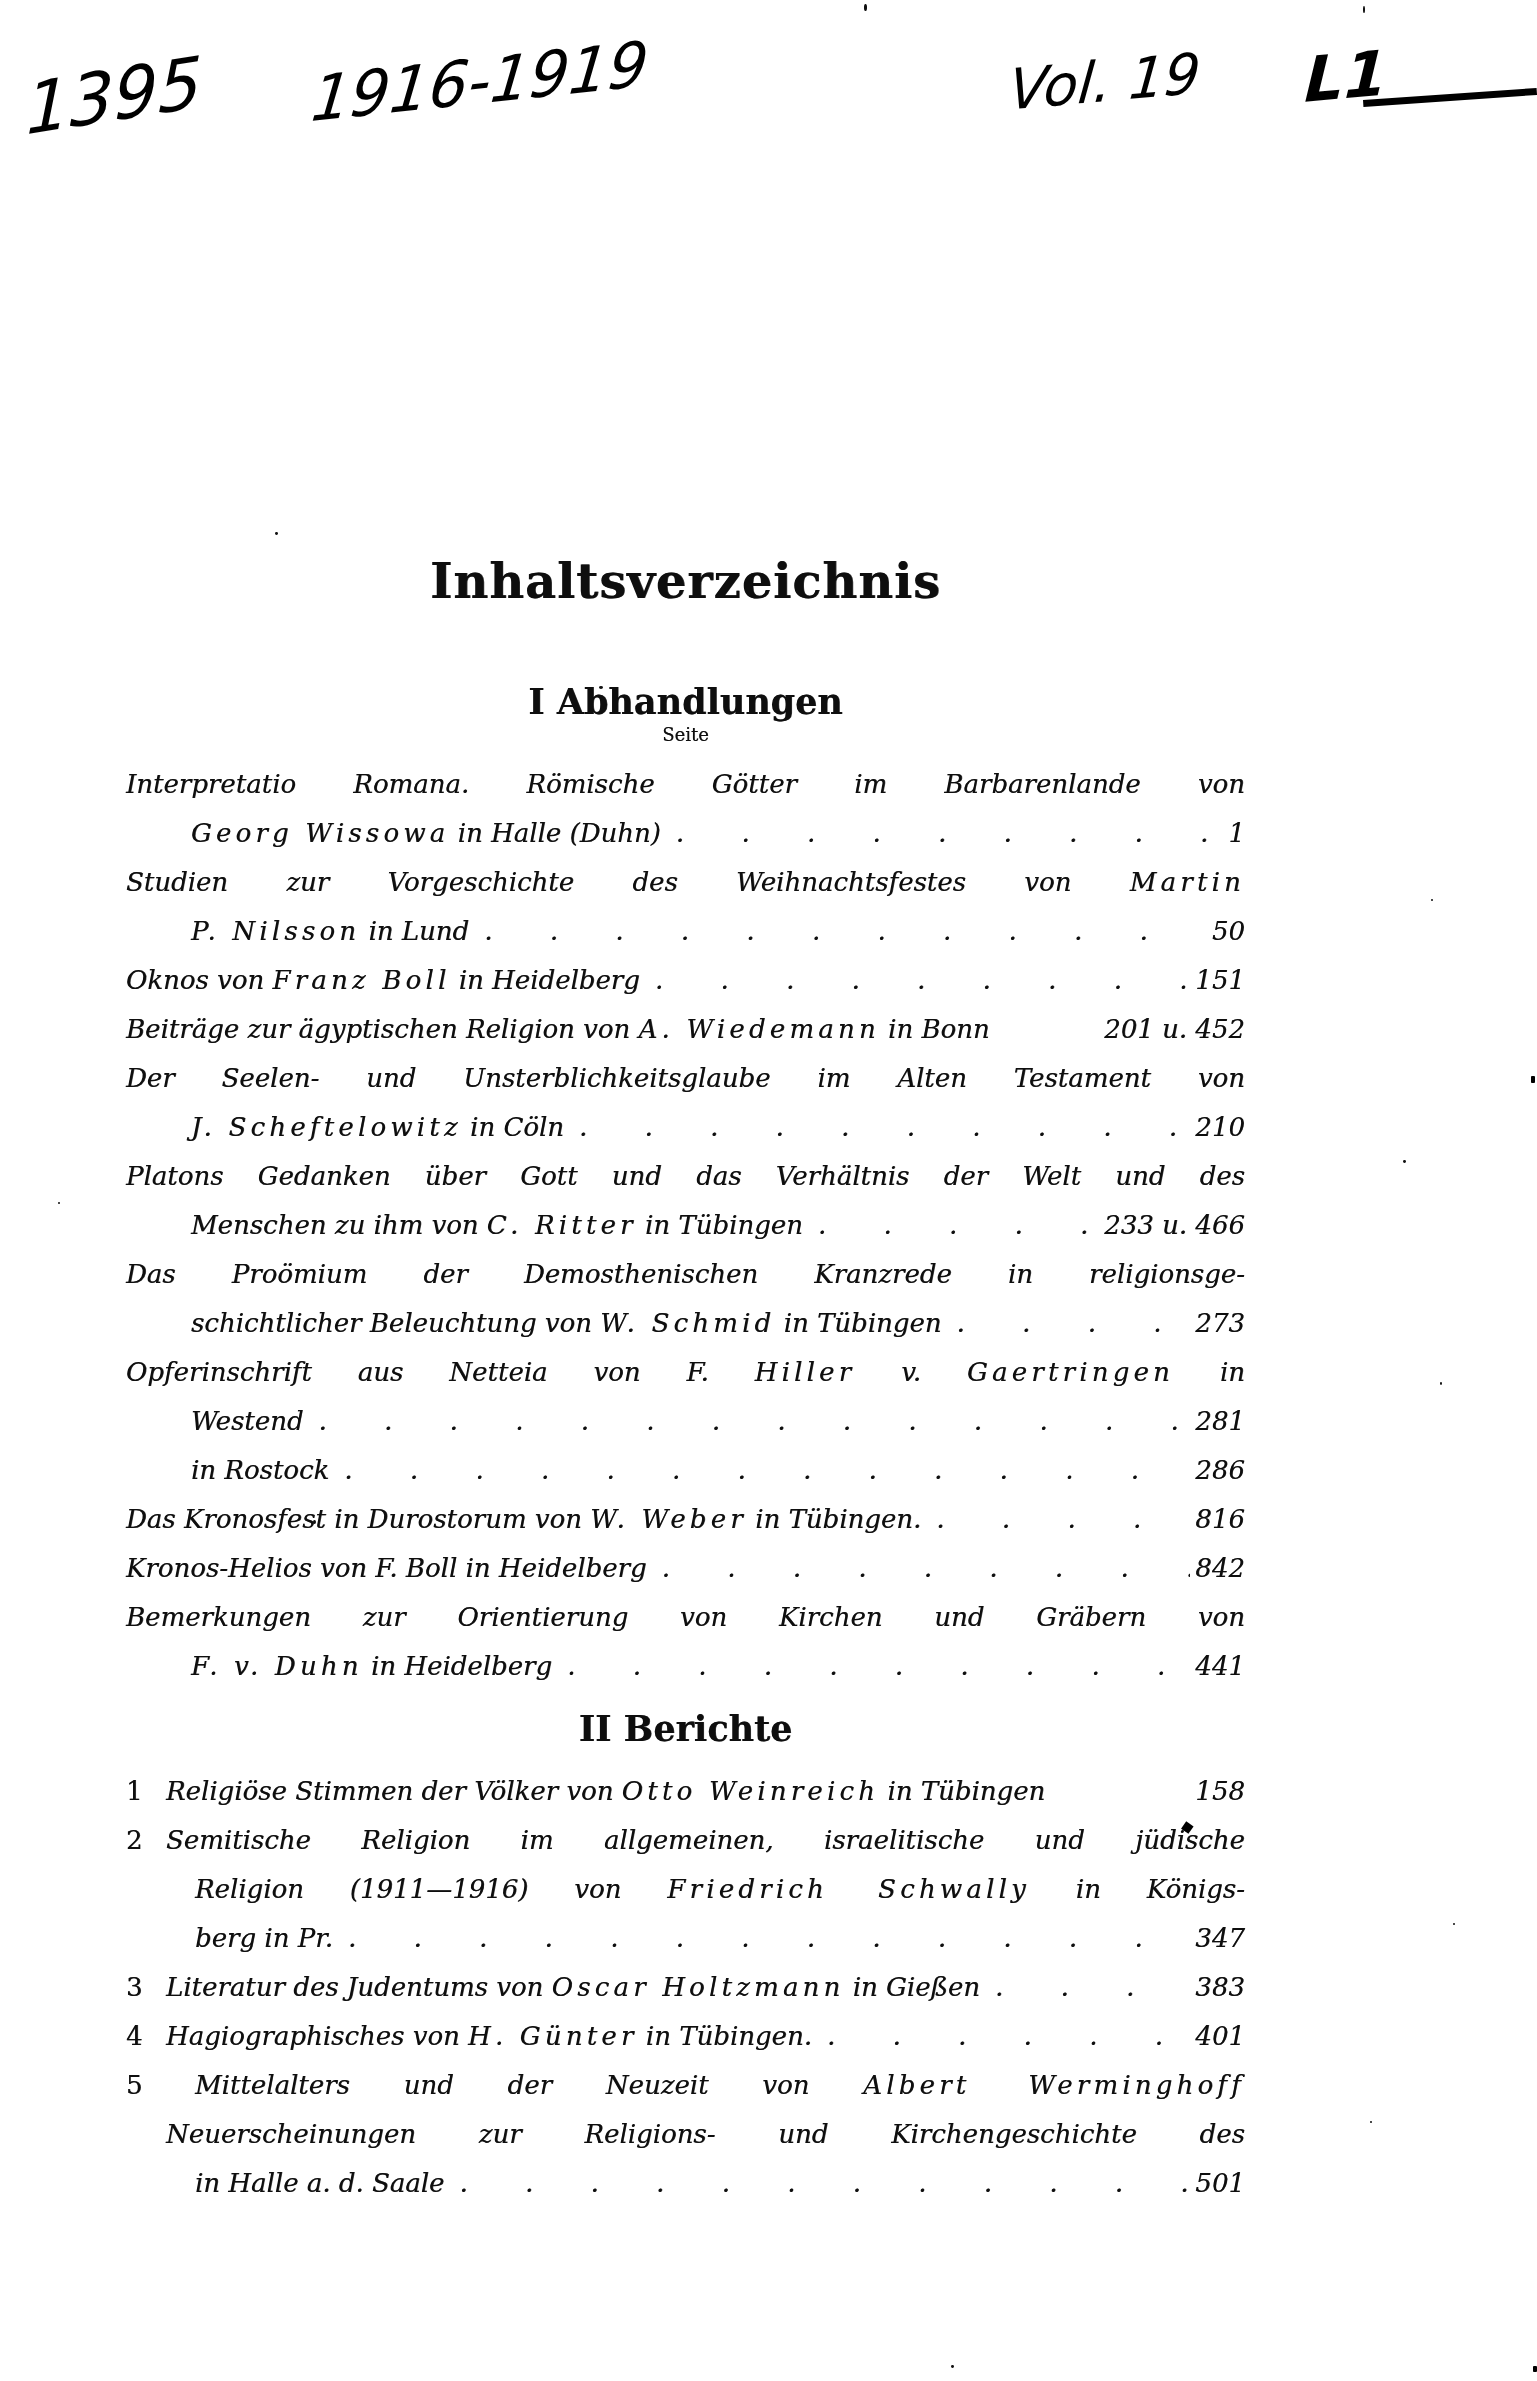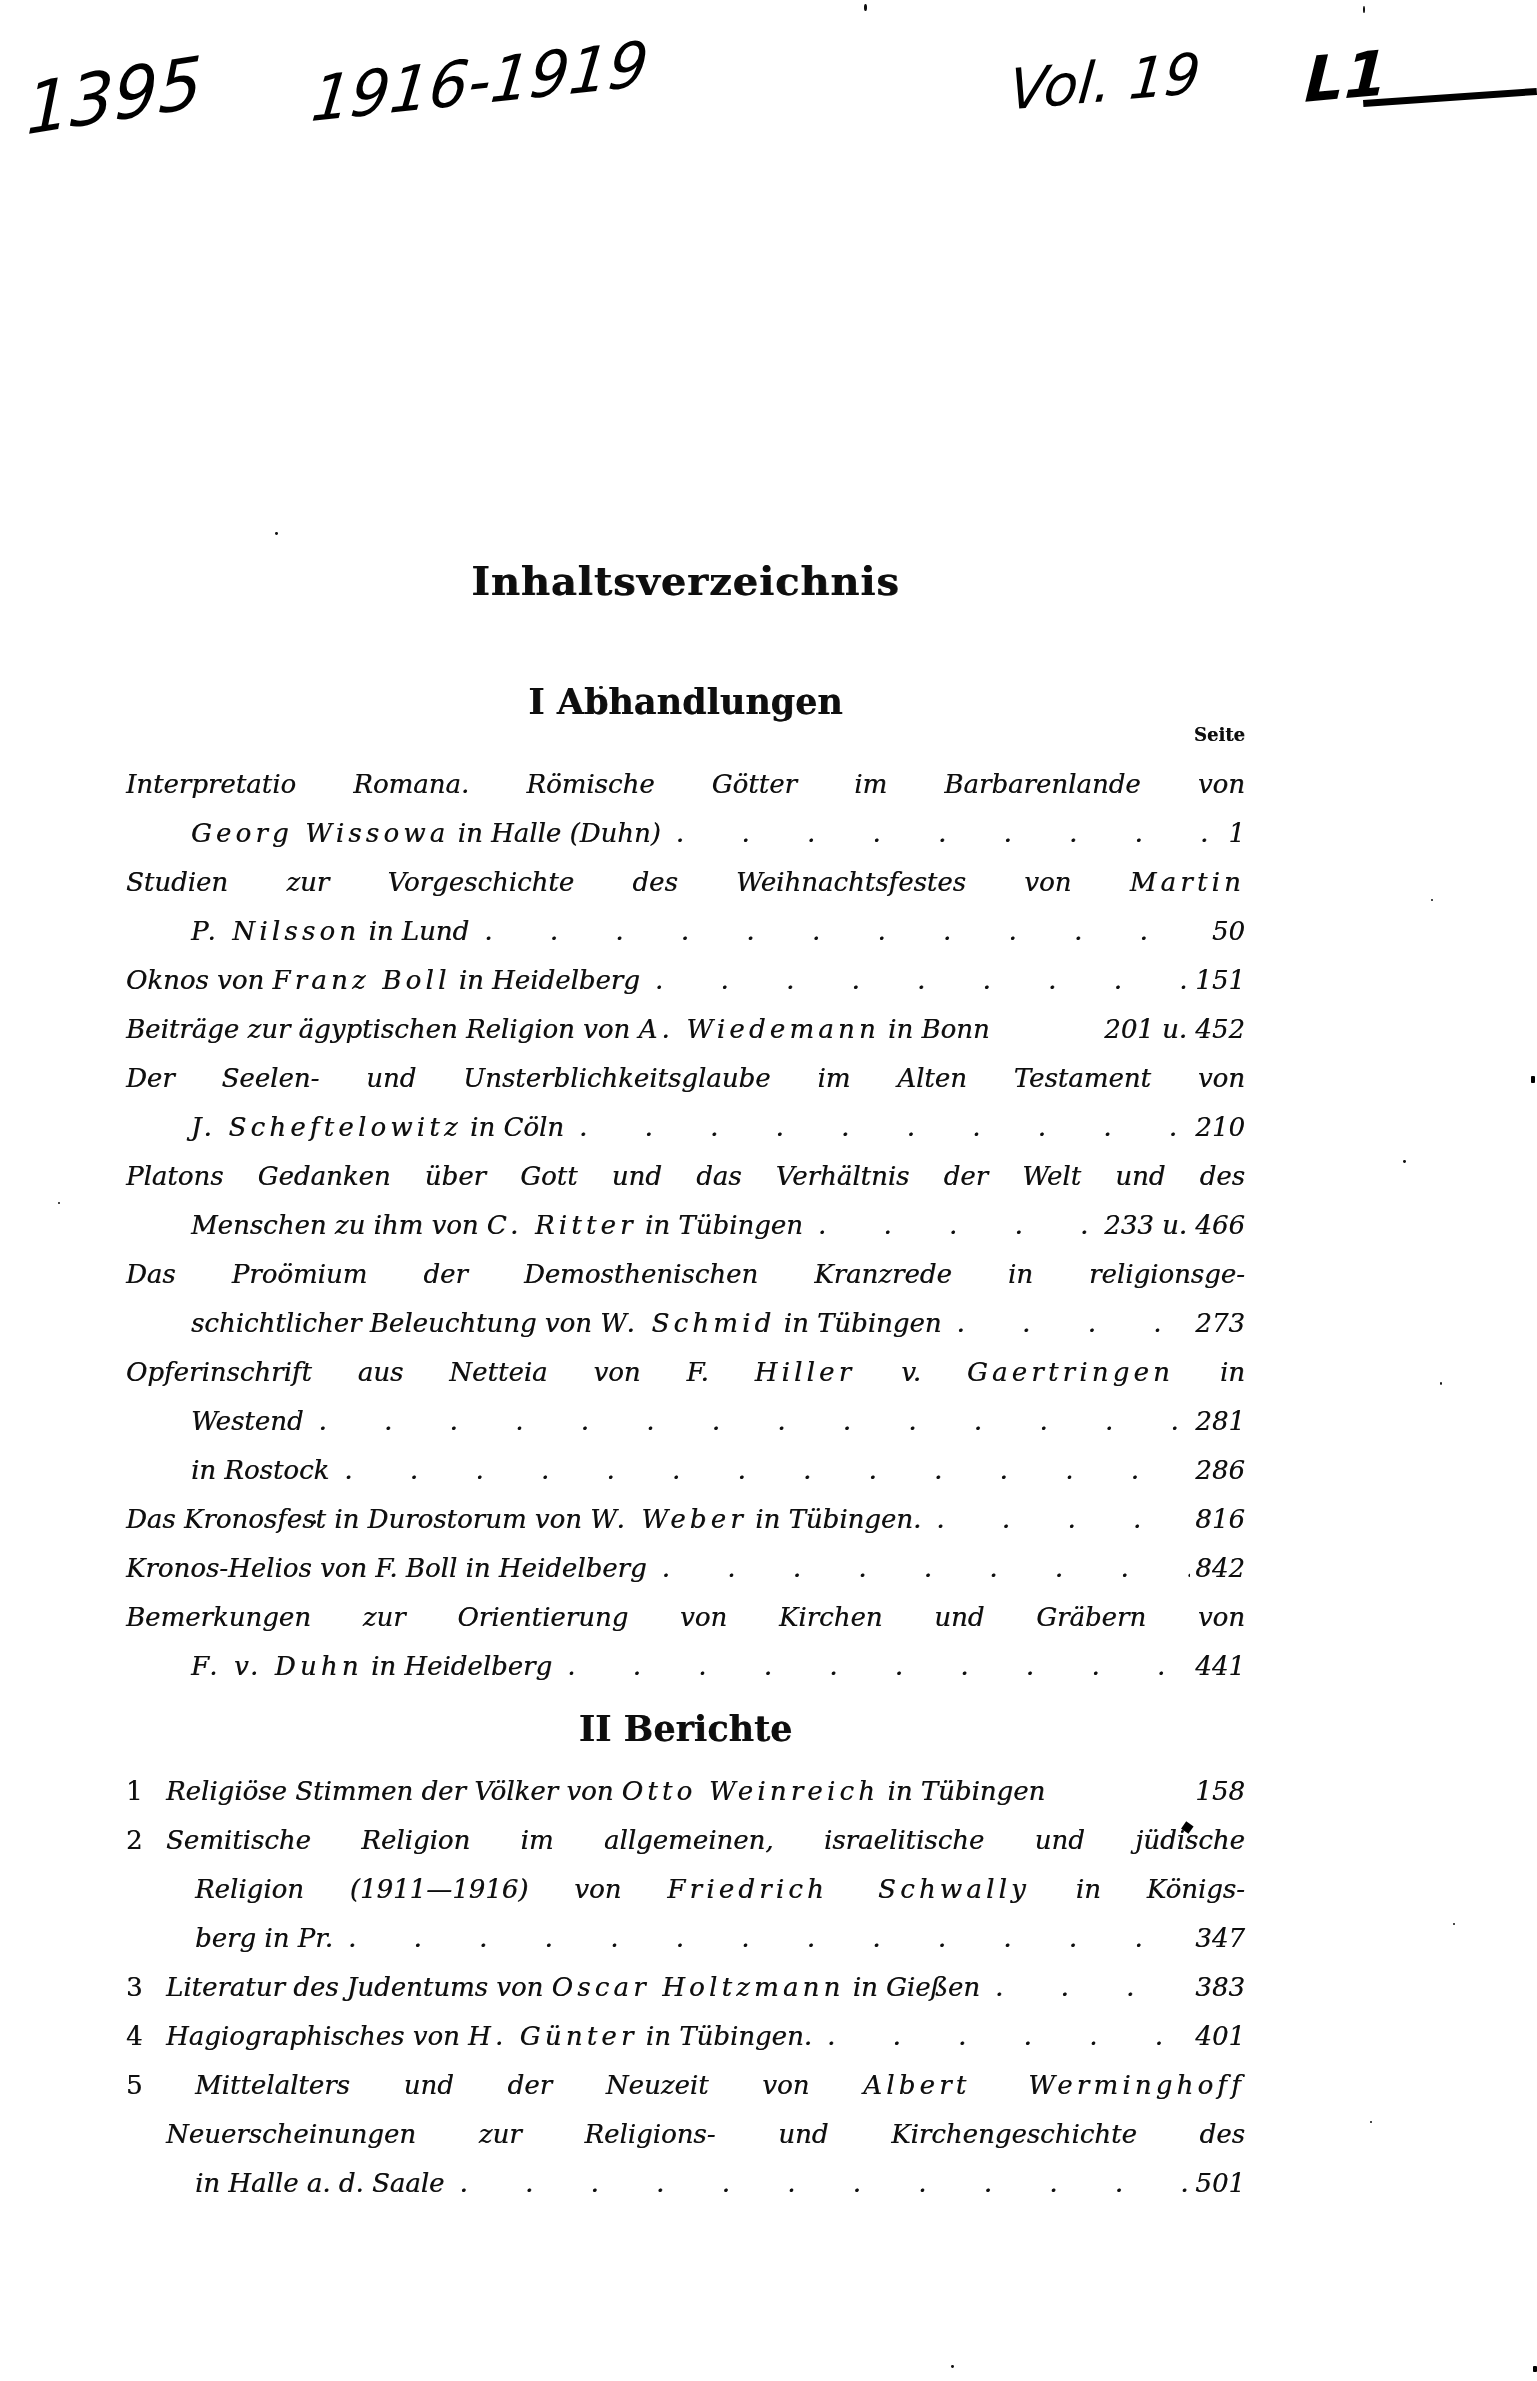--- a/index.html
+++ b/index.html
@@ -22,35 +22,35 @@
   }
   .hand-1{left:24.5px;top:55px;font-size:70px;transform:rotate(-9deg) skewX(-10deg);}
   .hand-2{left:311px;top:45px;font-size:62px;transform:rotate(-6deg) skewX(-12deg);}
   .hand-3{left:1009px;top:49px;font-size:56px;transform:rotate(-5deg) skewX(-10deg);}
   .hand-4{left:1305px;top:40px;font-size:62px;transform:rotate(-5deg) skewX(-8deg);font-weight:bold;}
   .hand-stroke{position:absolute;left:1363px;top:94px;width:174px;height:6.6px;background:#000;transform:rotate(-4deg);}
   
   .content{position:absolute;left:126px;top:552px;width:1119px;}
   .title{
     margin:0 0 73px 0;
-    font-size:40px;line-height:58px;font-weight:bold;
+    font-size:48px;line-height:58px;font-weight:bold;
     text-align:center;letter-spacing:0.9px;
     text-shadow:0.6px 0.4px 0 rgba(0,0,0,.75);
   }
   .section-heading{
     margin:0;
     font-size:35px;line-height:38px;font-weight:bold;
     text-align:center;
     text-shadow:0.5px 0.3px 0 rgba(0,0,0,.7);
   }
   .section-heading.second{margin-top:19px;}
   .seite-label{
     margin:1.9px 0 0 0;
-    font-size:18px;line-height:24.5px;font-weight:bold;
-    text-align:right;
+    font-size:18px;line-height:24.5px;font-weight:normal;
+    text-align:center;
     text-shadow:0.4px 0.3px 0 rgba(0,0,0,.6);
   }
   .toc{
     margin-top:13px;
     font-size:26px;line-height:49px;
     text-shadow:0.4px 0.3px 0 rgba(0,0,0,.65);
   }
   .toc.second{margin-top:19px;}
   .line{display:flex;align-items:baseline;font-style:italic;}
   .line.justify{display:block;text-align:justify;text-align-last:justify;}

